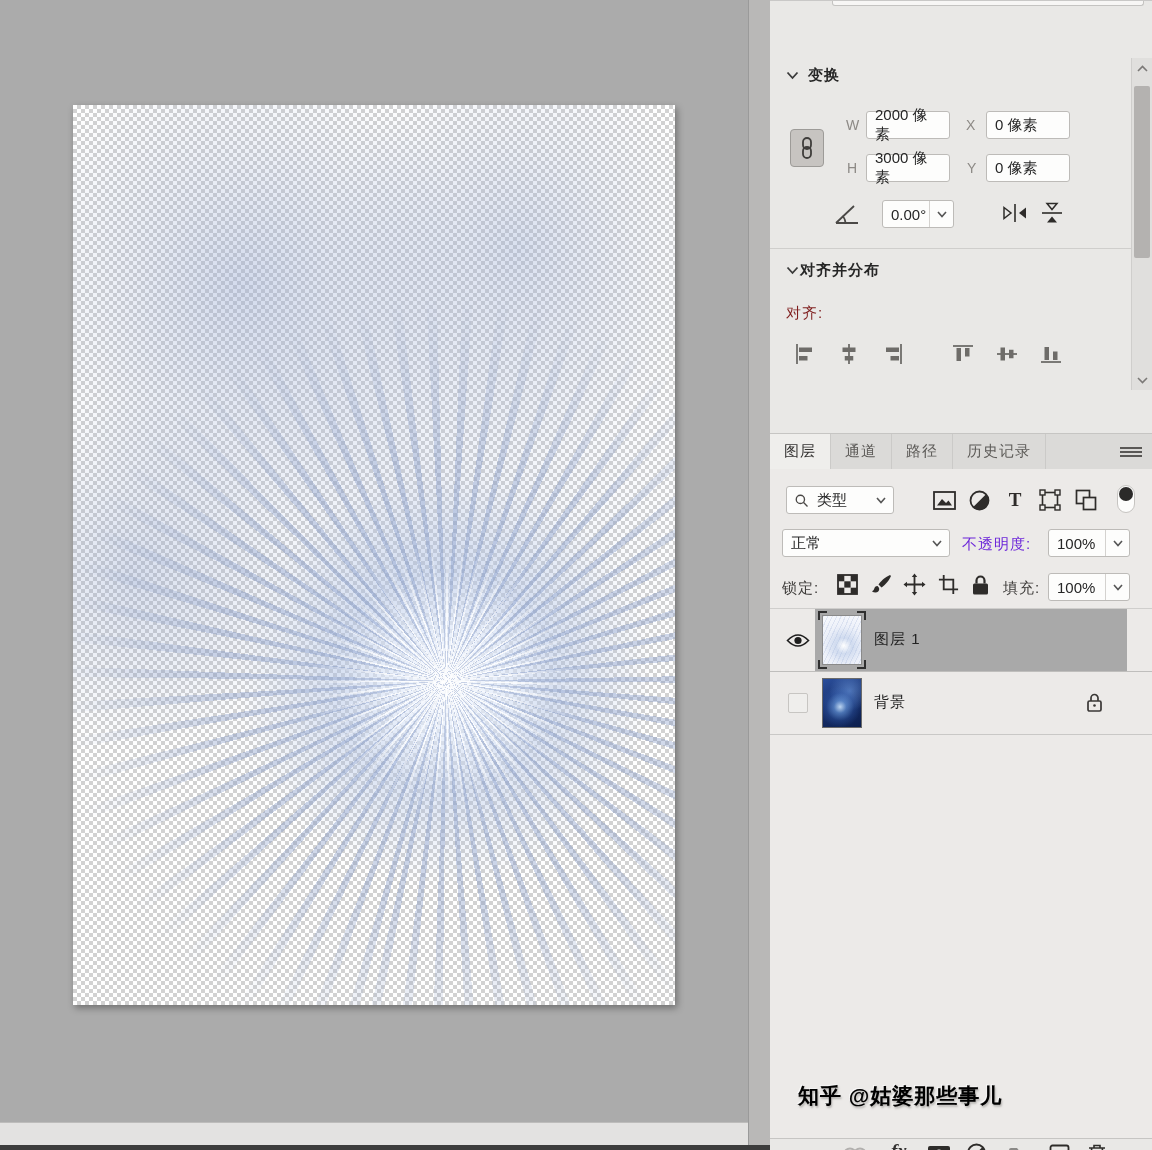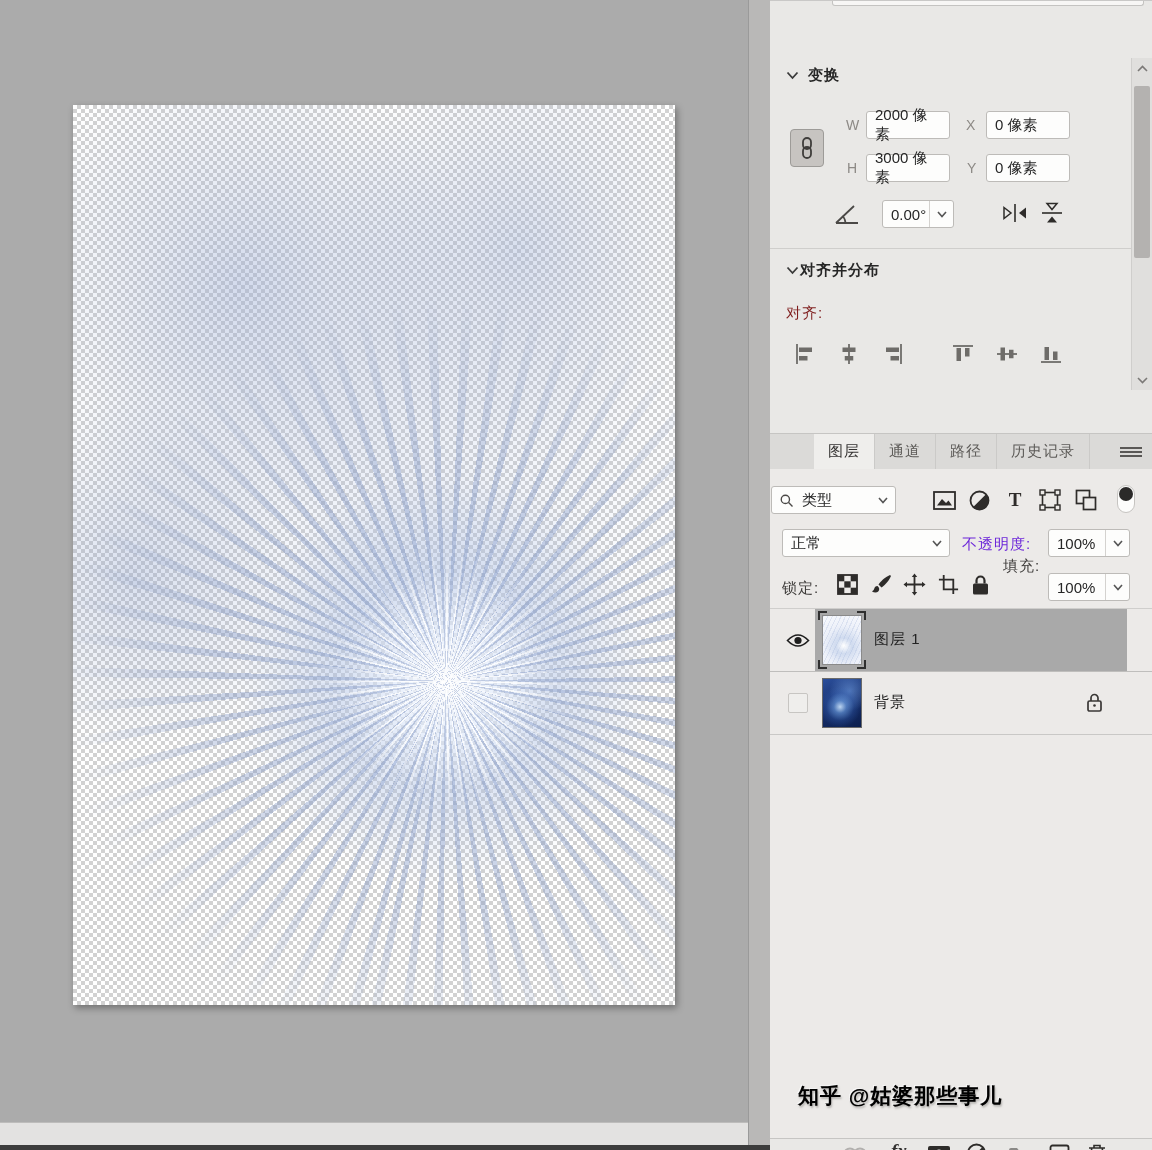--- a/index.html
+++ b/index.html
@@ -74,21 +74,21 @@
   .vscroll .thumb { position:absolute; left:2px; top:28px; width:16px; height:172px;
     background:#b4b2b0; border-radius:2px; }
   .vscroll .arrow { position:absolute; left:0; width:21px; height:20px;
     display:flex; align-items:center; justify-content:center; }
 
   
   .tabbar { left:0; top:432px; width:382px; height:36px; background:#dbdad8;
     border-top:1px solid #c6c5c3; display:flex; align-items:stretch; }
   .tab { padding:0 14px; display:flex; align-items:center; font-size:15px; color:#5d5b58;
     border-right:1px solid #cbcac8; letter-spacing:1px; }
-  .tab.active { background:#efeeec; color:#333130;margin-left:44px; }
+  .tab.active { background:#efeeec; color:#333130; }
   .tabmenu { position:absolute; right:10px; top:11px; width:22px; height:14px; }
   .tabmenu i { display:block; height:2px; background:#5a5856; margin:2px 0; }
 
   .layers-bg { left:0; top:468px; width:382px; height:677px; background:#eceae8; }
 
   .filter-row { left:0; top:482px; width:382px; height:36px; }
   .ficon { position:absolute; top:4px; width:26px; height:26px; display:flex;
     align-items:center; justify-content:center; }
   .t-glyph { font-size:19px; font-weight:700; color:#2e2c2a; font-family:"Liberation Serif", serif; }
   .toggle-pill { position:absolute; width:18px; height:28px; background:#fdfdfc;
@@ -282,21 +282,21 @@
       <div class="tab">路径</div>
       <div class="tab">历史记录</div>
       <div class="tabmenu">
         <i></i>
           <i></i>
           <i></i>
       </div>
     </div>
 
     <div class="abs filter-row">
-      <div class="combo abs" style="left:1px;top:3px;width:125px">
+      <div class="combo abs" style="left:16px;top:3px;width:108px">
         <svg style="margin-left:7px" width="15" height="15" viewBox="0 0 20 20">
           <circle cx="8.5" cy="8.5" r="5.5" fill="none" stroke="#4a4846" stroke-width="1.8"></circle>
           <line x1="12.8" y1="12.8" x2="18" y2="18" stroke="#4a4846" stroke-width="1.8"></line>
         </svg>
         <span class="val">类型</span>
         <span class="dd" style="border-left:none">
           <svg width="10" height="7" viewBox="0 0 10 7">
             <path d="M1 1 L5 5.5 L9 1" fill="none" stroke="#555" stroke-width="1.6"></path>
           </svg>
         </span>
@@ -374,21 +374,21 @@
         <path d="M23.5 12 L19.8 9.2 L19.8 14.8 Z" fill="#2e2c2a"></path>
       </svg>
       <svg width="23" height="23" viewBox="0 0 24 24">
         <path d="M7 2 L7 17 L22 17 M2 7 L17 7 L17 22" fill="none" stroke="#2e2c2a" stroke-width="1.9"></path>
       </svg>
       <svg width="19" height="22" viewBox="0 0 19 22">
         <rect x="2" y="9.5" width="15" height="11" rx="1.5" fill="#2e2c2a"></rect>
         <path d="M5.5 9.5 V6.5 a4 4 0 0 1 8 0 V9.5" fill="none" stroke="#2e2c2a" stroke-width="2.2"></path>
       </svg>
     </div>
-    <div class="abs dim-lbl" style="left:233px;top:556px;color:#3c3a38">填充:</div>
+    <div class="abs dim-lbl" style="left:233px;top:578px;color:#3c3a38">填充:</div>
     <div class="abs combo" style="left:278px;top:572px;width:82px">
       <span class="val">100%</span>
       <span class="dd">
         <svg width="10" height="7" viewBox="0 0 10 7">
           <path d="M1 1 L5 5.5 L9 1" fill="none" stroke="#555" stroke-width="1.6"></path>
         </svg>
       </span>
     </div>
 
     <div class="abs hairline" style="left:0;top:607px;width:382px"></div>

